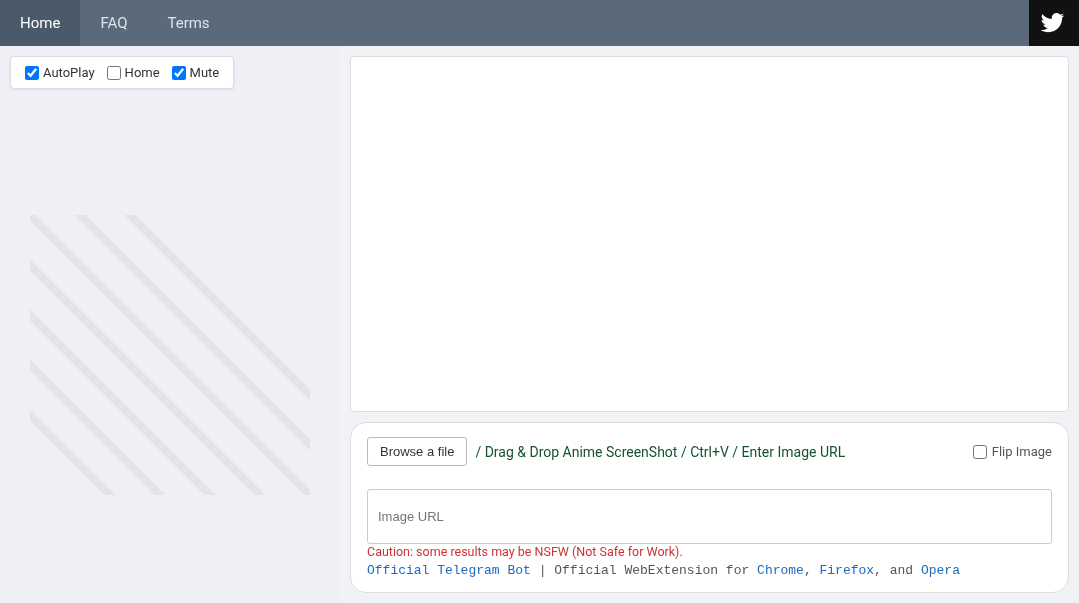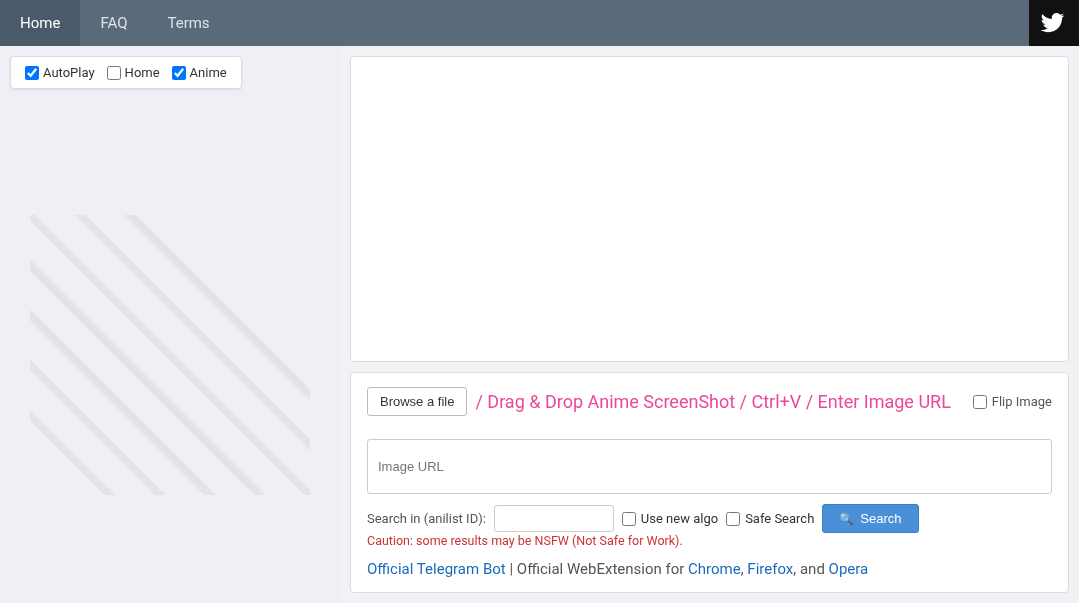--- a/index.html
+++ b/index.html
@@ -125,21 +125,21 @@
       display: flex;
       align-items: center;
       justify-content: center;
       position: relative;
     }
 
     
     .upload-panel {
       background: #fff;
       border: 1px solid #ddd;
-      border-radius: 4px;
+      border-radius: 16px;
       padding: 14px 16px;
     }
 
     .upload-row {
       display: flex;
       align-items: center;
       gap: 8px;
       flex-wrap: wrap;
     }
 
@@ -147,22 +147,22 @@
       background: #fff;
       border: 1px solid #bbb;
       border-radius: 3px;
       padding: 6px 12px;
       font-size: 13px;
       cursor: pointer;
       color: #333;
     }
 
     .drag-drop-text {
-      font-size: 18px;
-      color: #ec4899;
+      font-size: 14px;
+      color: #14532d;
     }
 
     .flip-label {
       display: flex;
       align-items: center;
       gap: 5px;
       font-size: 13px;
       color: #555;
       margin-left: auto;
       cursor: pointer;
@@ -235,23 +235,24 @@
       font-size: 12px;
     }
 
     .caution-row {
       font-size: 12.5px;
     }
     .caution-text {
       color: #cc3333;
     }
     .links-row {
-      margin-top: 12px;
-      font-size: 15px;
+      margin-top: 4px;
+      font-size: 13px;
       color: #555;
+      font-family: Liberation Mono, monospace;
     }
     .link-blue {
       color: #1a6bbd;
       text-decoration: none;
       cursor: pointer;
     }
   </style>
 </head>
 <body>
 
@@ -276,21 +277,21 @@
       <label class="checkbox-label">
         <input type="checkbox" checked="" style="">
         <span>AutoPlay</span>
       </label>
       <label class="checkbox-label">
         <input type="checkbox" style="">
         <span>Home</span>
       </label>
       <label class="checkbox-label">
         <input type="checkbox" checked="" style="">
-        <span>Anime</span>
+        <span>Mute</span>
       </label>
     </div>
 
     
     <div class="sidebar-watermark">
       <svg viewBox="0 0 280 280" xmlns="http://www.w3.org/2000/svg">
         <line x1="-50" y1="50" x2="330" y2="430" stroke="#555" stroke-width="8"></line>
         <line x1="-50" y1="100" x2="330" y2="480" stroke="#555" stroke-width="8"></line>
         <line x1="-50" y1="0" x2="330" y2="380" stroke="#555" stroke-width="8"></line>
         <line x1="-50" y1="150" x2="330" y2="530" stroke="#555" stroke-width="8"></line>
@@ -316,36 +317,20 @@
         <label class="flip-label">
           <input type="checkbox" style="">
           <span>Flip Image</span>
         </label>
       </div>
 
       
       <input type="text" class="url-input" placeholder="Image URL" style="">
 
       
-      <div class="search-row">
-        <span class="search-label">Search in (anilist ID):</span>
-        <input type="text" class="anilist-input" style="">
-        <label class="check-option">
-          <input type="checkbox" style="">
-          <span>Use new algo</span>
-        </label>
-        <label class="check-option">
-          <input type="checkbox" style="">
-          <span>Safe Search</span>
-        </label>
-        <button class="search-btn">
-          <span class="search-icon-small">🔍</span>
-          <span>Search</span>
-        </button>
-      </div>
 
       
       <div class="caution-row">
         <span class="caution-text">Caution: some results may be NSFW (Not Safe for Work).</span>
       </div>
       <div class="links-row"><a class="link-blue">Official Telegram Bot</a> | Official WebExtension for <a class="link-blue">Chrome</a>, <a class="link-blue">Firefox</a>, and <a class="link-blue">Opera</a></div>
 
     </div>
   </div>
 </div>

